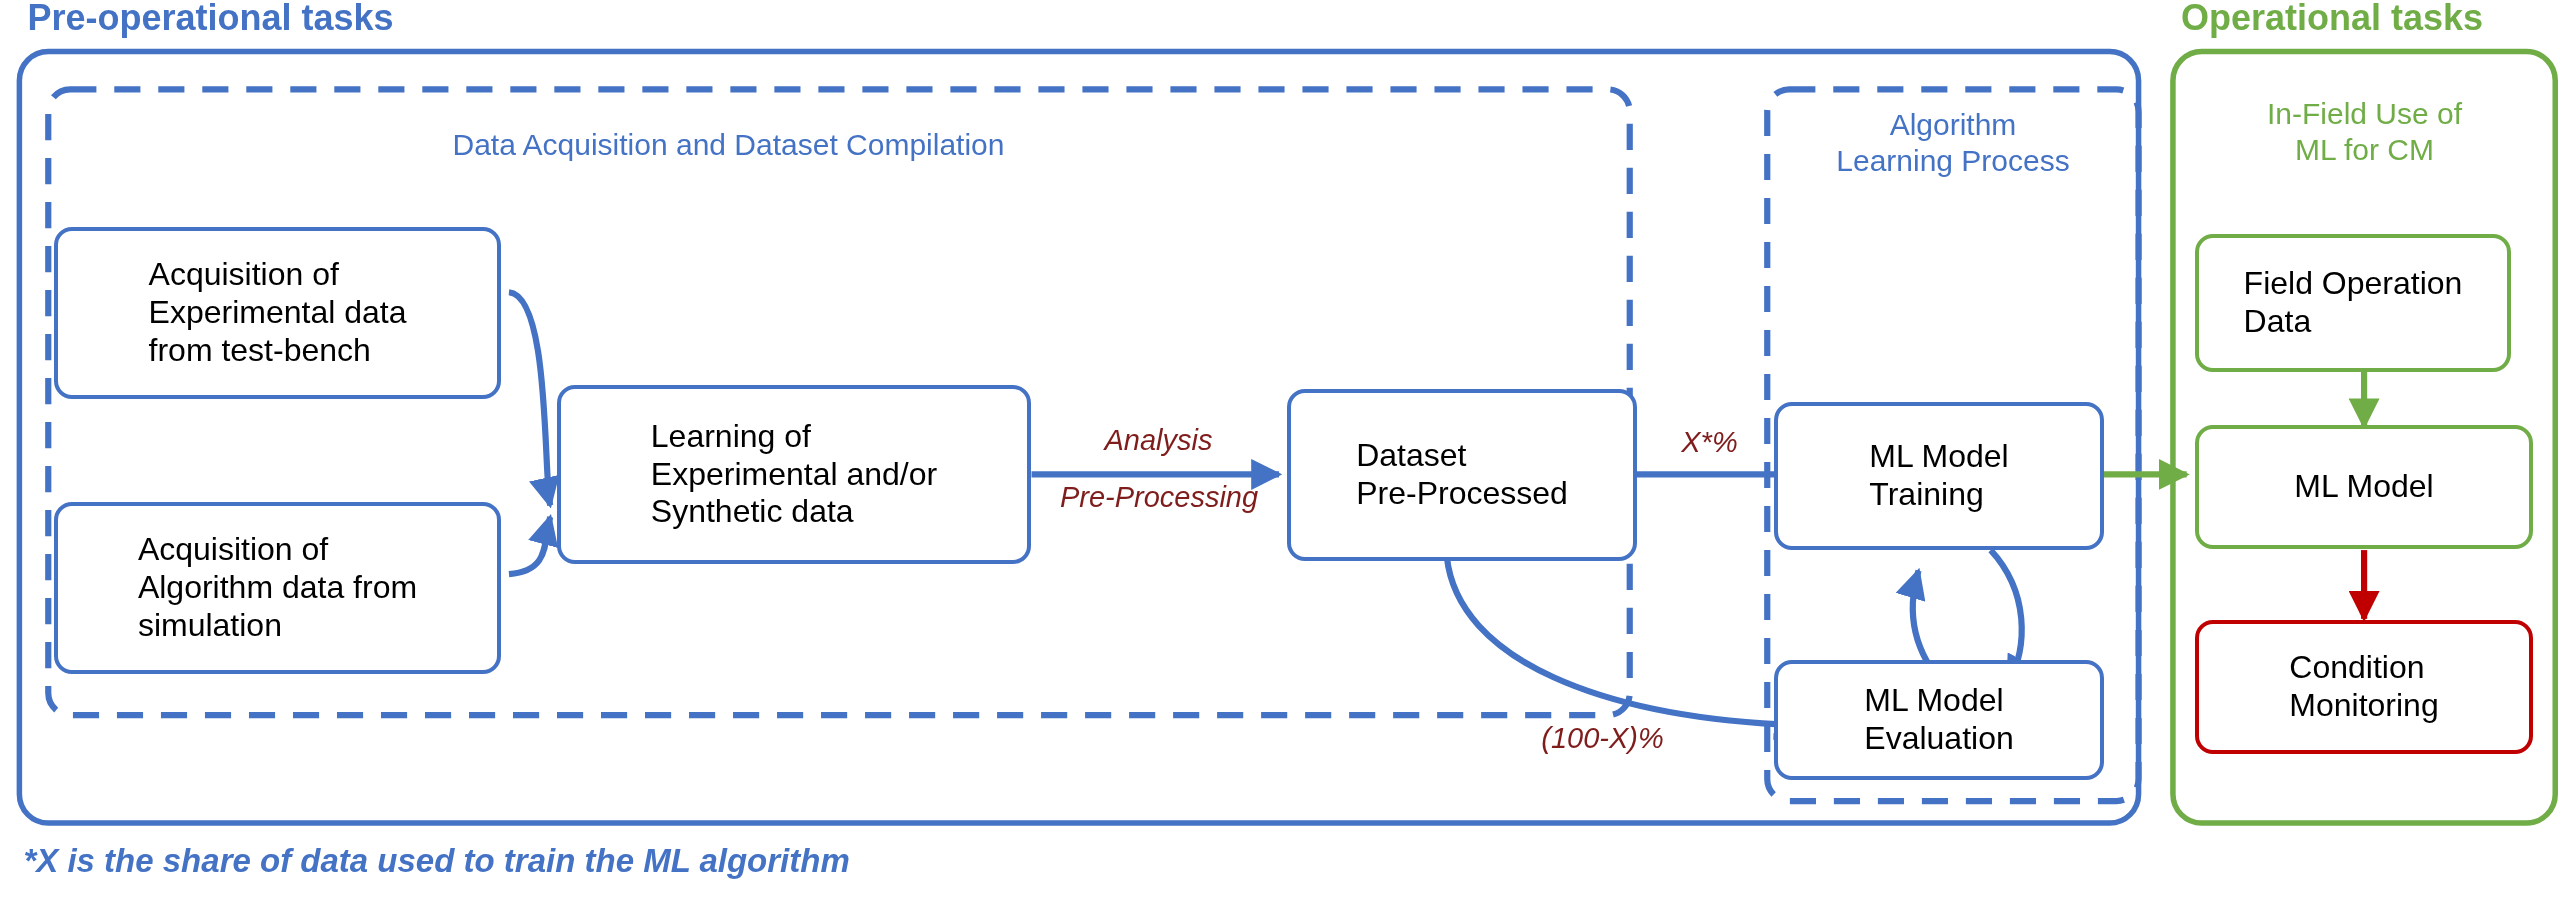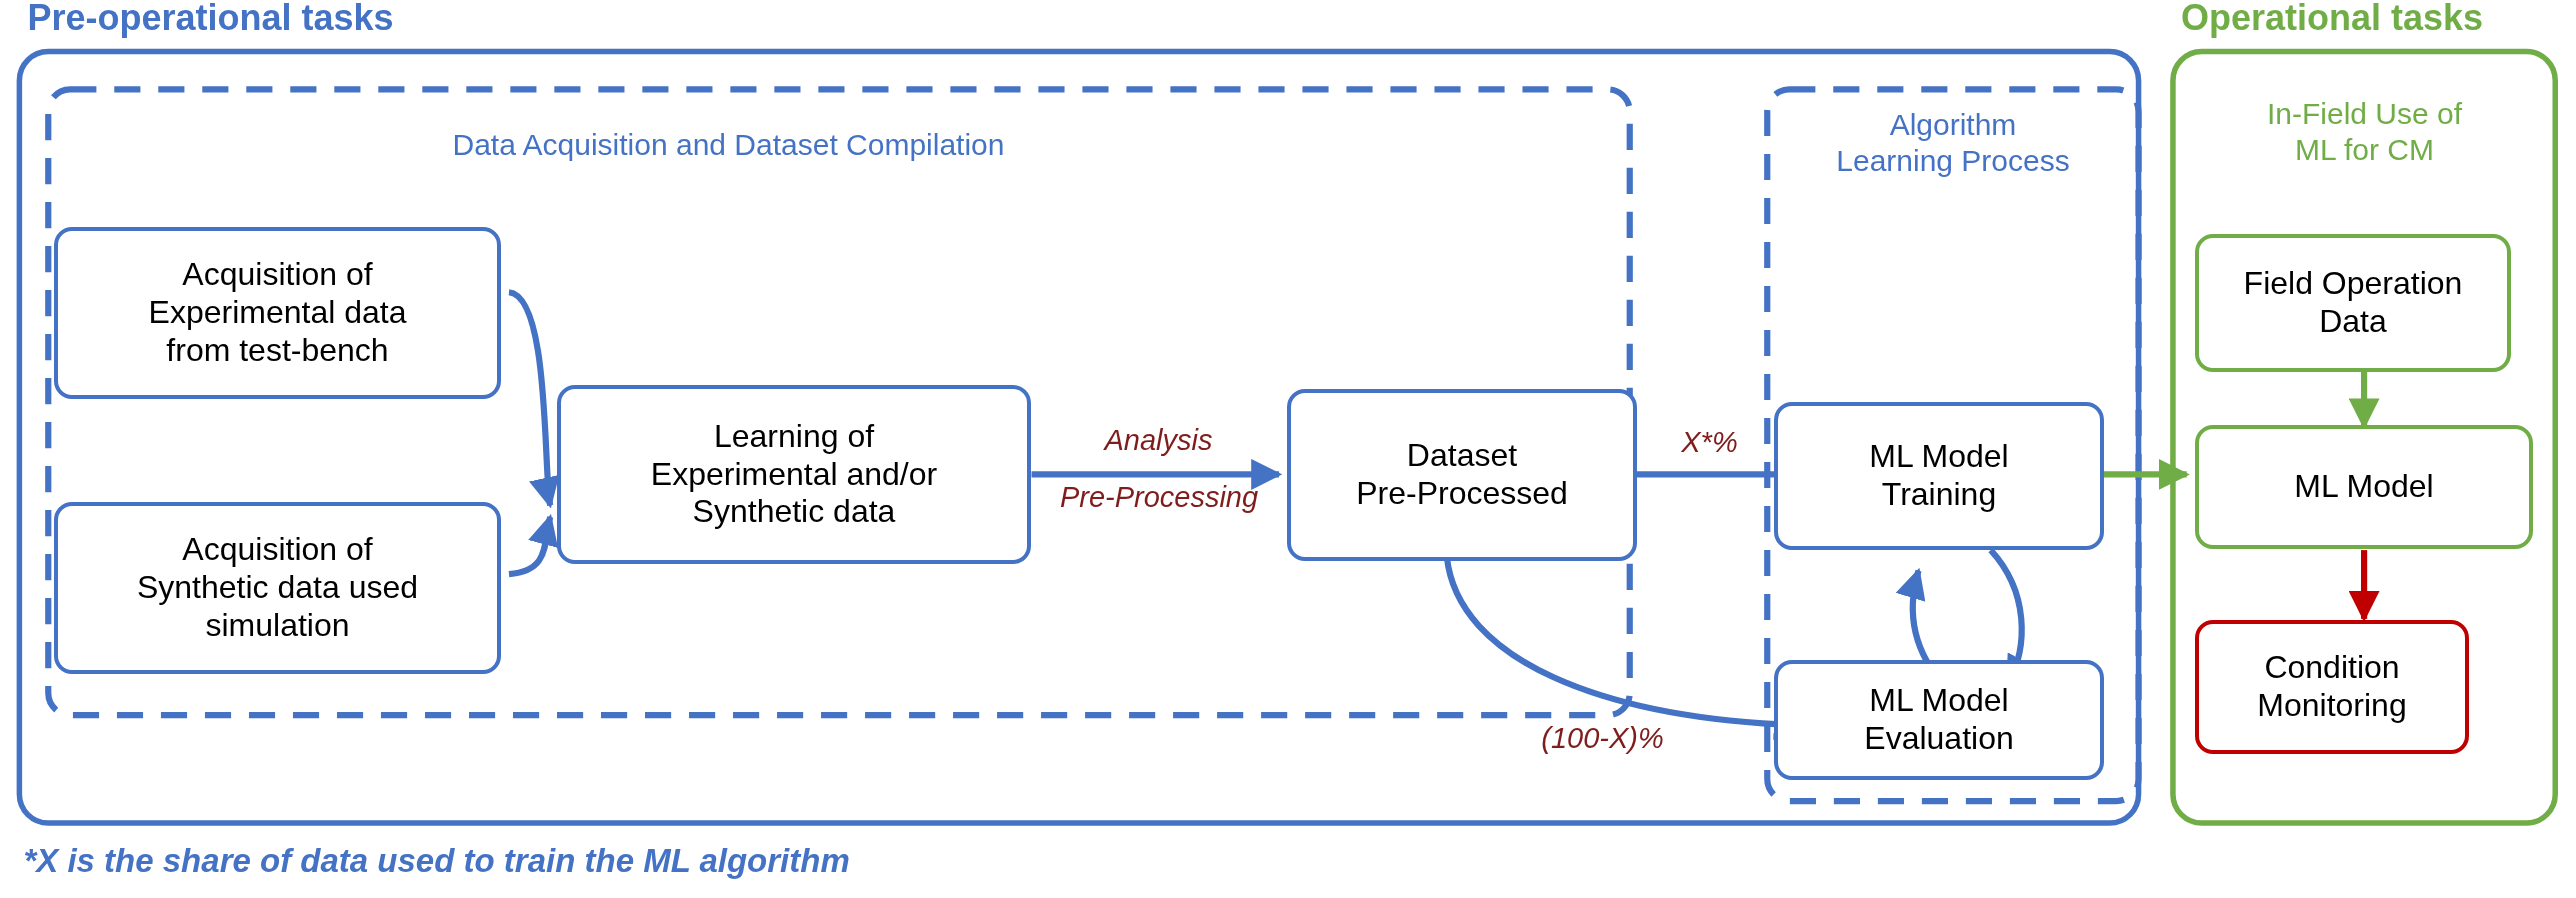--- a/index.html
+++ b/index.html
@@ -2,21 +2,21 @@
 <html style="font-size:11px"><head>
 <meta charset="utf-8">
 <style>
   html,body{margin:0;padding:0;background:#ffffff;}
   body{width:2576px;height:898px;position:relative;overflow:hidden;
        font-family:"Liberation Sans", sans-serif;}
   #stage{position:absolute;left:0;top:0;width:2576px;height:898px;}
   svg.layer{position:absolute;left:0;top:0;width:2576px;height:898px;pointer-events:none;}
 
   .node{position:absolute;box-sizing:border-box;background:#ffffff;
-        display:flex;align-items:center;justify-content:center;text-align:center;
+        display:flex;align-items:center;justify-content:center;text-align:left;
         color:#000000;line-height:1.18;}
   .node.blue{border:4.8px solid #4472C4;border-radius:18px;}
   .node.green{border:4.8px solid #70AD47;border-radius:18px;}
   .node.red{border:4.8px solid #C00000;border-radius:18px;}
 
   .grp-title{position:absolute;font-weight:bold;white-space:nowrap;}
   .grp-title.blue{color:#4472C4;}
   .grp-title.green{color:#70AD47;}
 
   .sub-title{position:absolute;color:#4472C4;text-align:center;line-height:1.2;}
@@ -92,21 +92,21 @@
     <div>
       <div>Acquisition of</div>
       <div>Experimental data</div>
       <div>from test-bench</div>
     </div>
   </div>
 
   <div class="node blue" style="left:54px; top:502px; width:447px; height:172px; font-size:32px;">
     <div>
       <div>Acquisition of</div>
-      <div>Synthetic data used</div>
+      <div>Algorithm data from</div>
       <div>simulation</div>
     </div>
   </div>
 
   <div class="node blue" style="left:557px; top:385px; width:474px; height:179px; font-size:32px;">
     <div>
       <div>Learning of</div>
       <div>Experimental and/or</div>
       <div>Synthetic data</div>
     </div>
@@ -139,21 +139,21 @@
       <div>Data</div>
     </div>
   </div>
 
   <div class="node green" style="left:2195px; top:425px; width:338px; height:124px; font-size:32px;">
     <div>
       <div>ML Model</div>
     </div>
   </div>
 
-  <div class="node red" style="left:2195px; top:620px; width:274px; height:134px; font-size:32px;">
+  <div class="node red" style="left:2195px; top:620px; width:338px; height:134px; font-size:32px;">
     <div>
       <div>Condition</div>
       <div>Monitoring</div>
     </div>
   </div>
 
   <div class="edge-label" style="left:1059px; top:424px; width:199px; font-size:29px;">Analysis</div>
   <div class="edge-label" style="left:1032px; top:481px; width:254px; font-size:29px;">Pre-Processing</div>
 
   <div class="edge-label" style="left:1644px; top:426px; width:131px; font-size:29px;">X*%</div>

